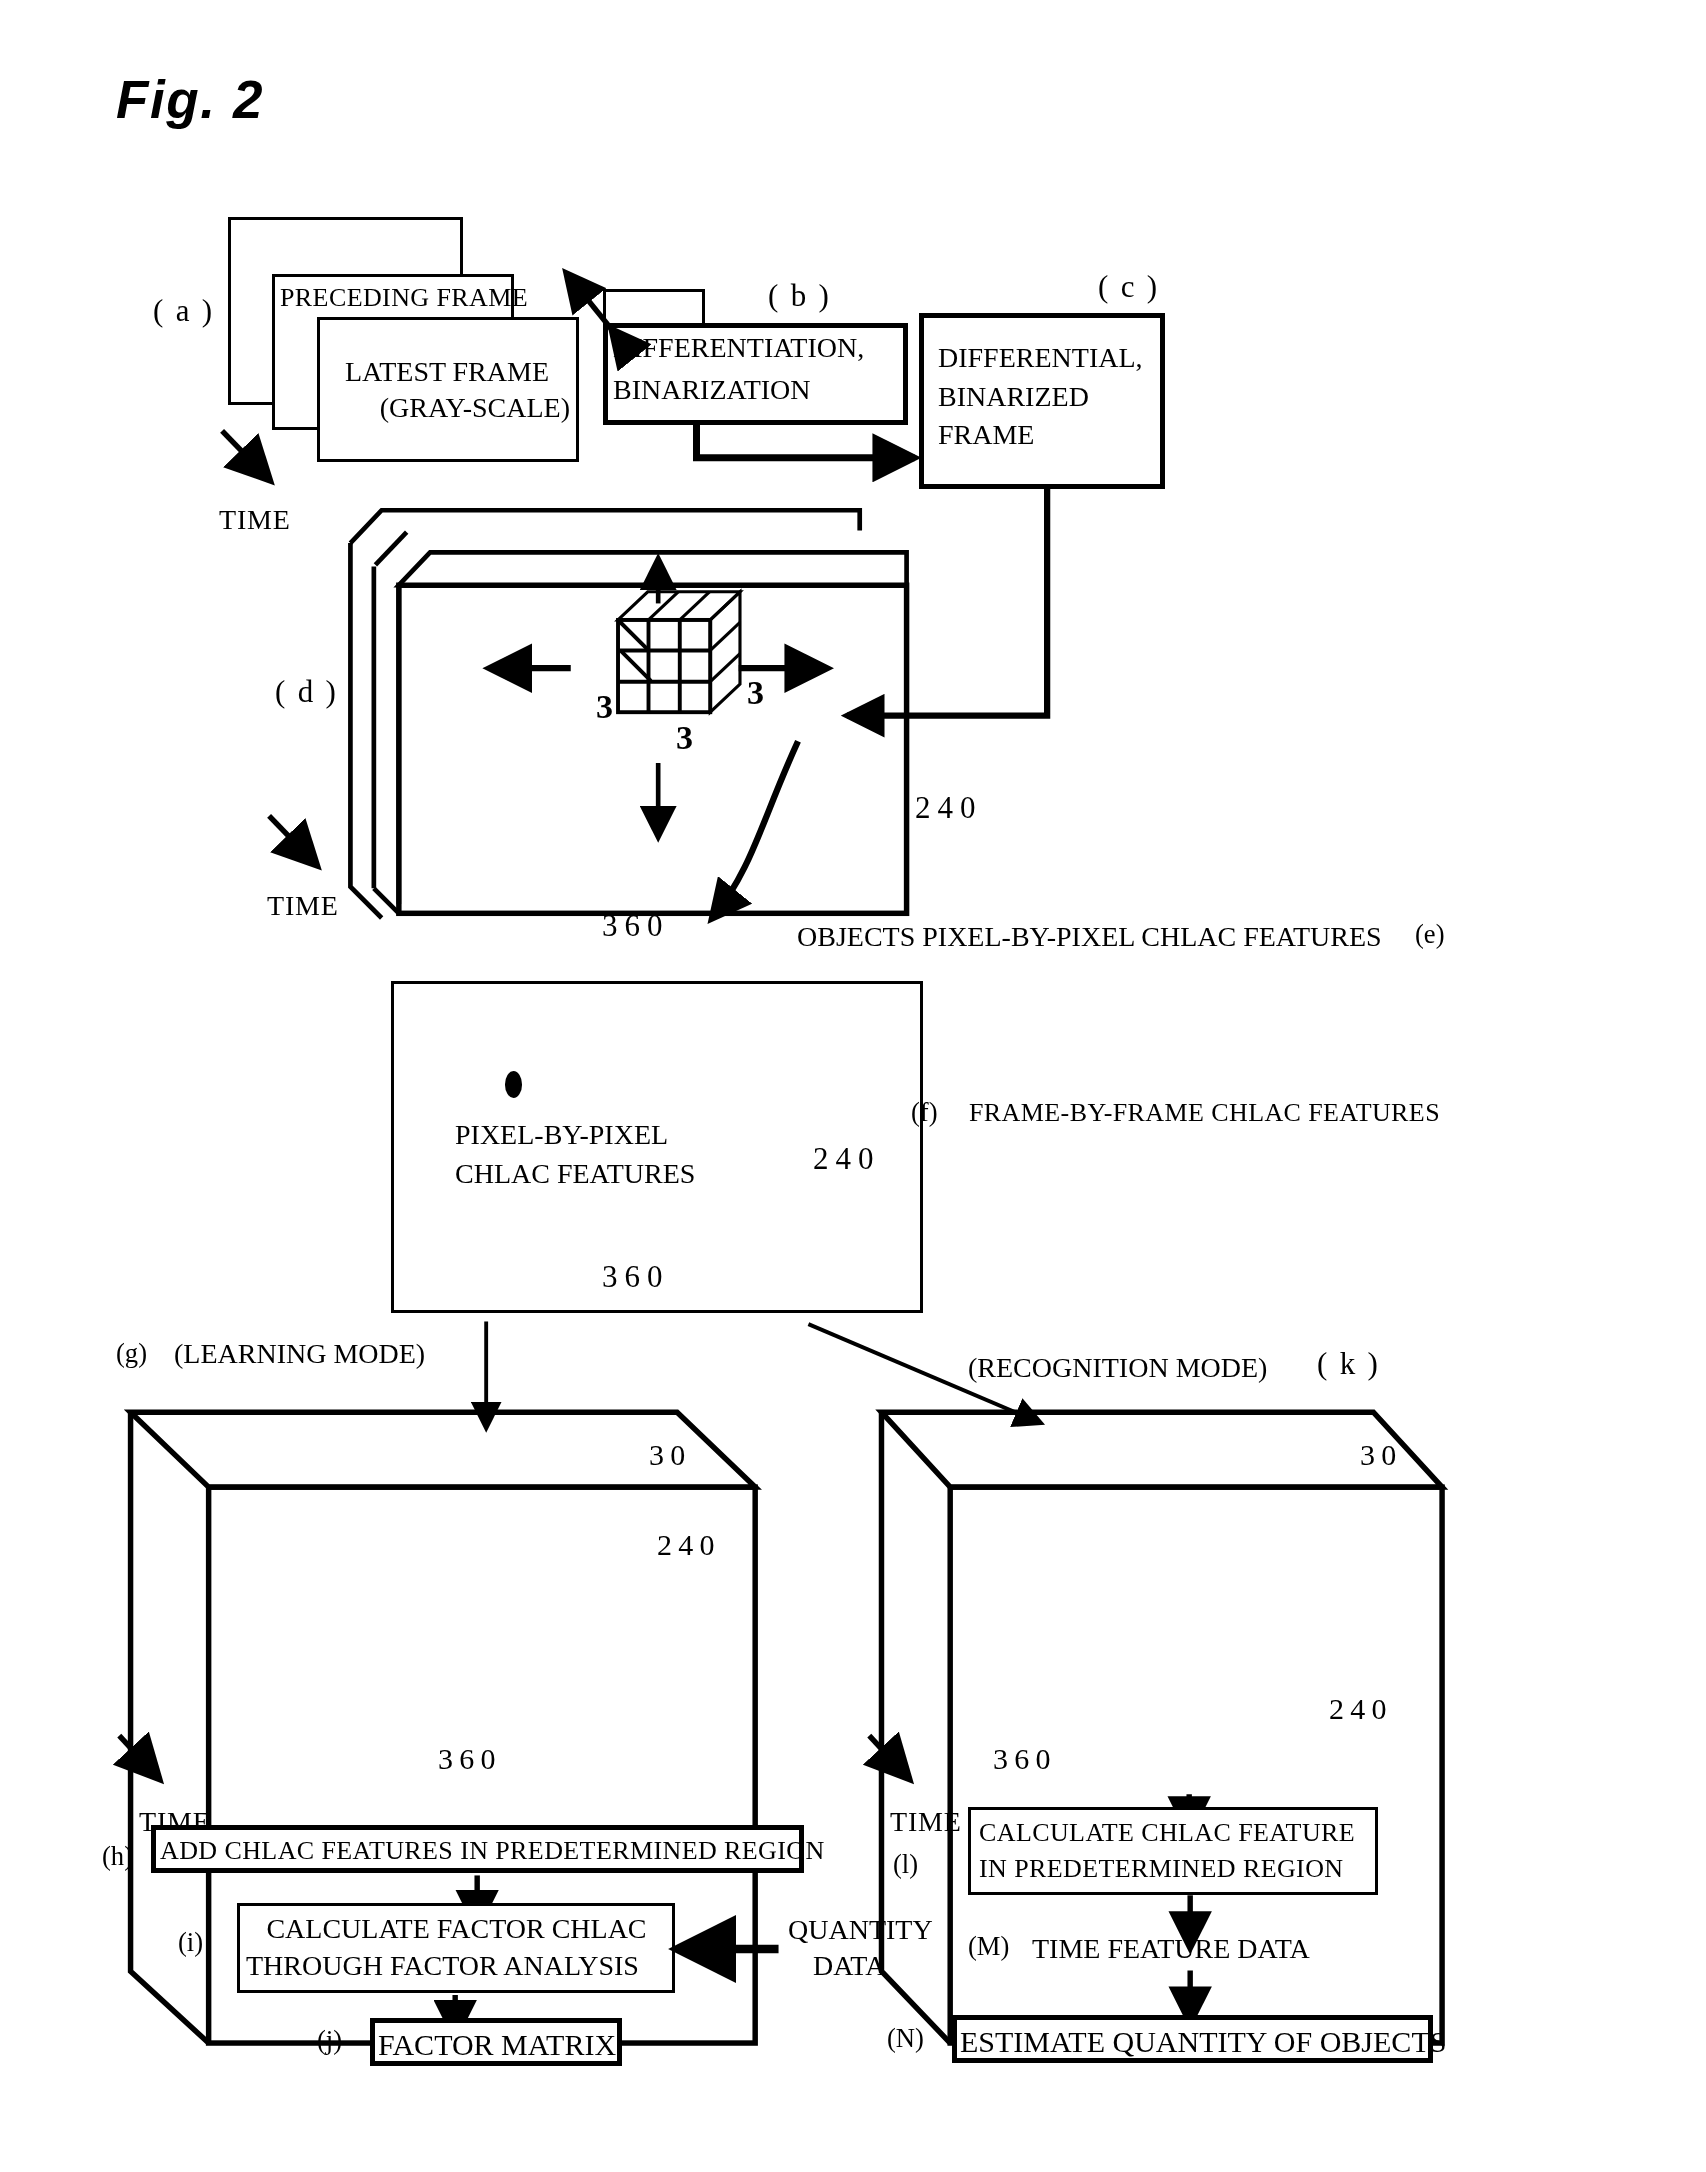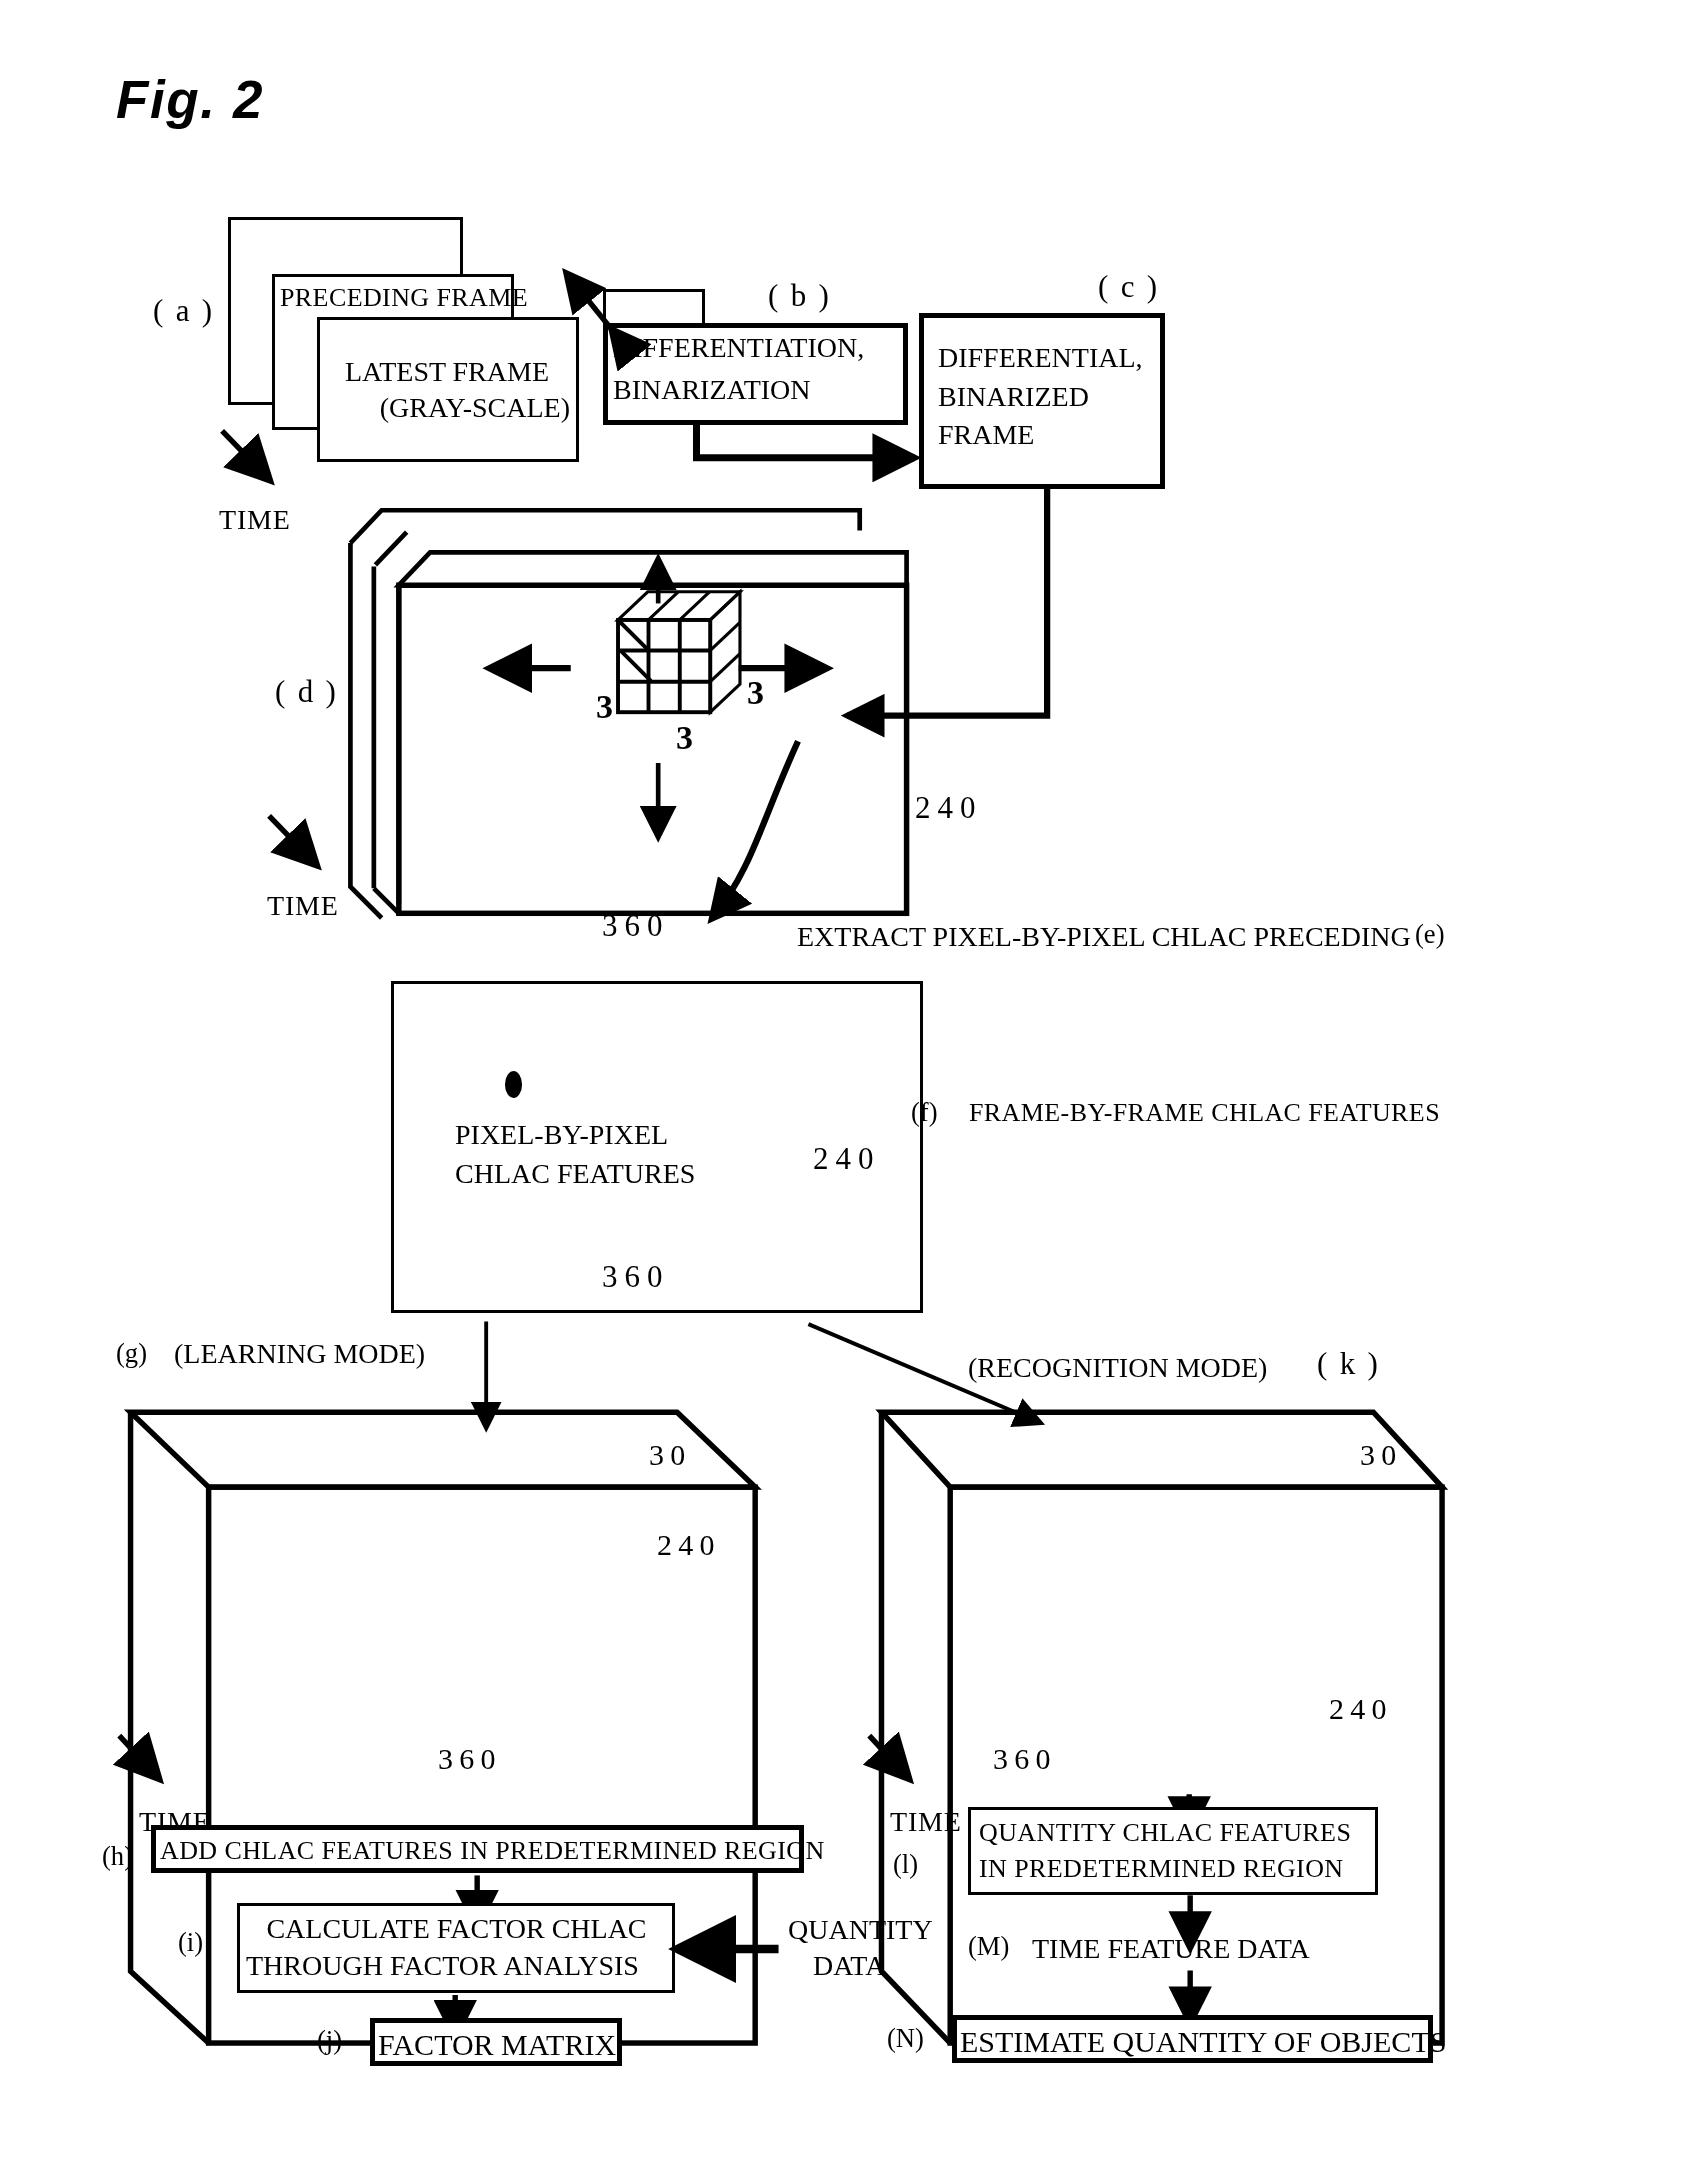--- a/index.html
+++ b/index.html
@@ -193,21 +193,21 @@
 
 <svg width="188" height="235" style="left:704px;top:735px;" viewBox="0 0 240 300">
   <defs>
       <marker id="ahE" markerWidth="7" markerHeight="7" refX="5.5" refY="3.5" orient="auto">
         <path d="M0,0 L7,3.5 L0,7 z" fill="#000"></path>
       </marker>
     </defs>
   <path class="ln" d="M60,8 C 14,108 2,170 -48,232" stroke-width="8" marker-end="url(#ahE)" transform="translate(60,0)"></path>
 </svg>
 
-<div class="lbl cap-lg" style="left:797px;top:921px;">EXTRACT PIXEL-BY-PIXEL CHLAC PRECEDING</div>
+<div class="lbl cap-lg" style="left:797px;top:921px;">OBJECTS PIXEL-BY-PIXEL CHLAC FEATURES</div>
 <div class="lbl paren-sm" style="left:1415px;top:919px;">(e)</div>
 
 <div class="box thin" style="left:391px;top:981px;width:532px;height:332px;"></div>
 
 <div class="abs" style="left:505px;top:1071px;width:17px;height:26.6px;background:#000;border-radius:50%;"></div>
 
 <div class="lbl cap-lg" style="left:455px;top:1119px;text-align:center;">PIXEL-BY-PIXEL</div>
 <div class="lbl cap-lg" style="left:455px;top:1158px;">CHLAC FEATURES</div>
 <div class="lbl dim" style="left:813px;top:1141px;">240</div>
 <div class="lbl dim" style="left:602px;top:1259px;">360</div>
@@ -324,21 +324,21 @@
     </defs>
   <line class="ln" x1="17" y1="0" x2="17" y2="52" stroke-width="7" marker-end="url(#ahI)"></line>
 </svg>
 
 <div class="lbl paren-sm" style="left:317px;top:2025px;">(j)</div>
 <div class="box thick" style="left:370px;top:2018px;width:252px;height:48px;"></div>
 <div class="lbl cap-xl" style="left:378px;top:2028px;width:236px;text-align:center;">FACTOR MATRIX</div>
 
 <div class="lbl paren-sm" style="left:893px;top:1849px;">(l)</div>
 <div class="box thin" style="left:968px;top:1807px;width:410px;height:88px;"></div>
-<div class="lbl cap" style="left:979px;top:1818px;">QUANTITY CHLAC FEATURES</div>
+<div class="lbl cap" style="left:979px;top:1818px;">CALCULATE CHLAC FEATURE</div>
 <div class="lbl cap" style="left:979px;top:1854px;">IN PREDETERMINED REGION</div>
 
 <svg width="31" height="61" style="left:1177px;top:1895px;" viewBox="0 0 40 78">
   <defs>
       <marker id="ahM" markerWidth="8" markerHeight="8" refX="6.5" refY="4" orient="auto">
         <path d="M0,0 L8,4 L0,8 z" fill="#000"></path>
       </marker>
     </defs>
   <line class="ln" x1="17" y1="0" x2="17" y2="66" stroke-width="7" marker-end="url(#ahM)"></line>
 </svg>

